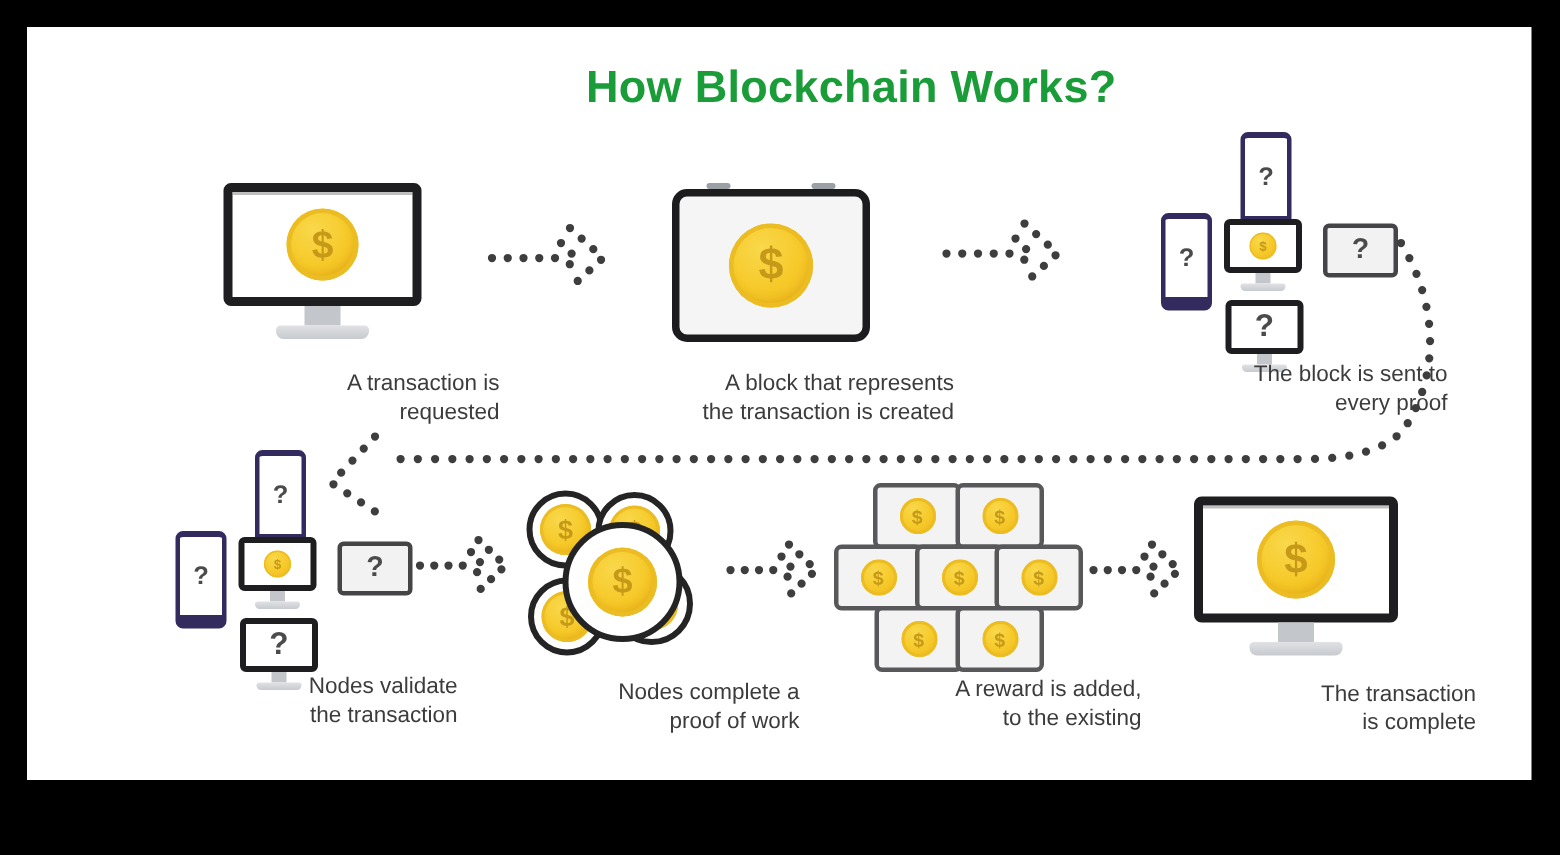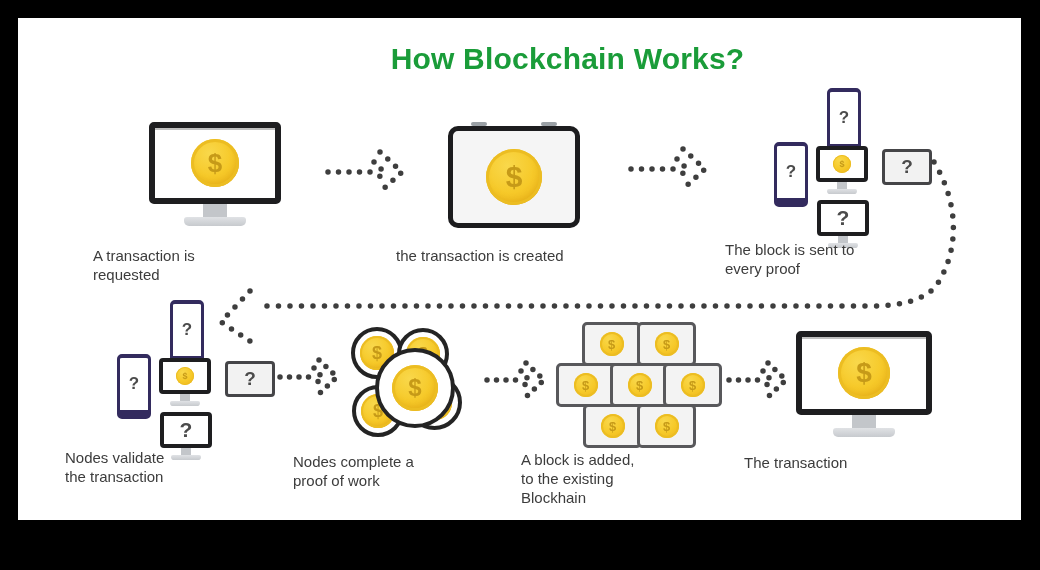--- a/index.html
+++ b/index.html
@@ -1,20 +1,20 @@
 <!DOCTYPE html>
 <html><head>
 <meta charset="utf-8">
 <style>
   html,body{margin:0;padding:0;background:#000;}
   .stage{position:relative;width:1040px;height:570px;background:#000;font-family:"Liberation Sans",sans-serif;overflow:hidden;}
   .canvas{position:absolute;left:18px;top:18px;width:1003px;height:502px;background:#ffffff;}
   .title{position:absolute;top:24px;left:0;width:1003px;text-align:center;font-size:30px;font-weight:bold;color:#1a9c39;letter-spacing:.2px;padding-left:48px;}
 
-  .caption{position:absolute;width:240px;text-align:left;font-size:15px;line-height:1.27;color:#3c3c3c;font-weight:500;}
+  .caption{position:absolute;width:240px;text-align:right;font-size:15px;line-height:1.27;color:#3c3c3c;font-weight:500;}
   .caption span{display:block;}
 
   
   .coin{position:relative;border-radius:50%;
     background:radial-gradient(circle at 38% 30%, #f9d84b 0%, #f6c929 52%, #edb11b 100%);
     box-shadow:inset 0 0 0 3px #ecbd22, inset -2px -4px 6px rgba(210,155,12,.45);
     color:#c69a18;display:flex;align-items:center;justify-content:center;font-weight:bold;}
   .coin.c48{width:48px;height:48px;font-size:26px;}
   .coin.c56{width:56px;height:56px;font-size:30px;}
   .coin.c52{width:52px;height:52px;font-size:28px;}
@@ -88,20 +88,21 @@
       <path class="dots" d="M58 9 L80 29 L58 49" stroke-dasharray="0 10.5"></path>
       <path class="dots" d="M52 19 L62 29 L52 39" stroke-dasharray="0 10"></path>
     </svg>
 
     <div class="tablet-lg" style="left:430px;top:108px;width:122px;height:92px;">
       <div class="coin c56">
           <span>$</span>
         </div>
     </div>
     <div class="caption" style="left:378px;top:228px;">
+      <span>A block that represents</span>
       <span>the transaction is created</span>
     </div>
 
     <svg class="arrow" style="left:607px;top:122px;" width="88" height="58" viewBox="0 0 88 58">
       <line class="dots" x1="6" y1="29" x2="54" y2="29" stroke-dasharray="0 10.5"></line>
       <path class="dots" d="M58 9 L80 29 L58 49" stroke-dasharray="0 10.5"></path>
       <path class="dots" d="M52 19 L62 29 L52 39" stroke-dasharray="0 10"></path>
     </svg>
 
     <div class="cluster" style="left:754px;top:70px;">
@@ -248,38 +249,38 @@
             <span>$</span>
           </div>
         </div>
       <div class="block" style="left:81px;top:82px;">
           <div class="coin c24">
             <span>$</span>
           </div>
         </div>
     </div>
     <div class="caption" style="left:503px;top:432px;">
-      <span>A block is added,</span>
+      <span>A reward is added,</span>
       <span>to the existing</span>
-      <span>Blockhain</span>
     </div>
 
     <svg class="arrow" style="left:706px;top:337px;" width="70" height="50" viewBox="0 0 70 50">
       <line class="dots" x1="5" y1="25" x2="40" y2="25" stroke-dasharray="0 9.5" stroke-width="5"></line>
       <path class="dots" d="M44 8 L62 25 L44 42" stroke-dasharray="0 9.5" stroke-width="5"></path>
       <path class="dots" d="M39 16 L47 25 L39 34" stroke-dasharray="0 9" stroke-width="5"></path>
     </svg>
 
     <div class="monitor" style="left:778px;top:313px;">
       <div class="screen" style="width:124px;height:72px;">
         <div class="coin c52">
             <span>$</span>
           </div>
       </div>
       <div class="neck"></div>
       <div class="base"></div>
     </div>
     <div class="caption" style="left:726px;top:435px;">
       <span>The transaction</span>
+      <span>is complete</span>
     </div>
 
   </div>
 </div>
 
 </body></html>

